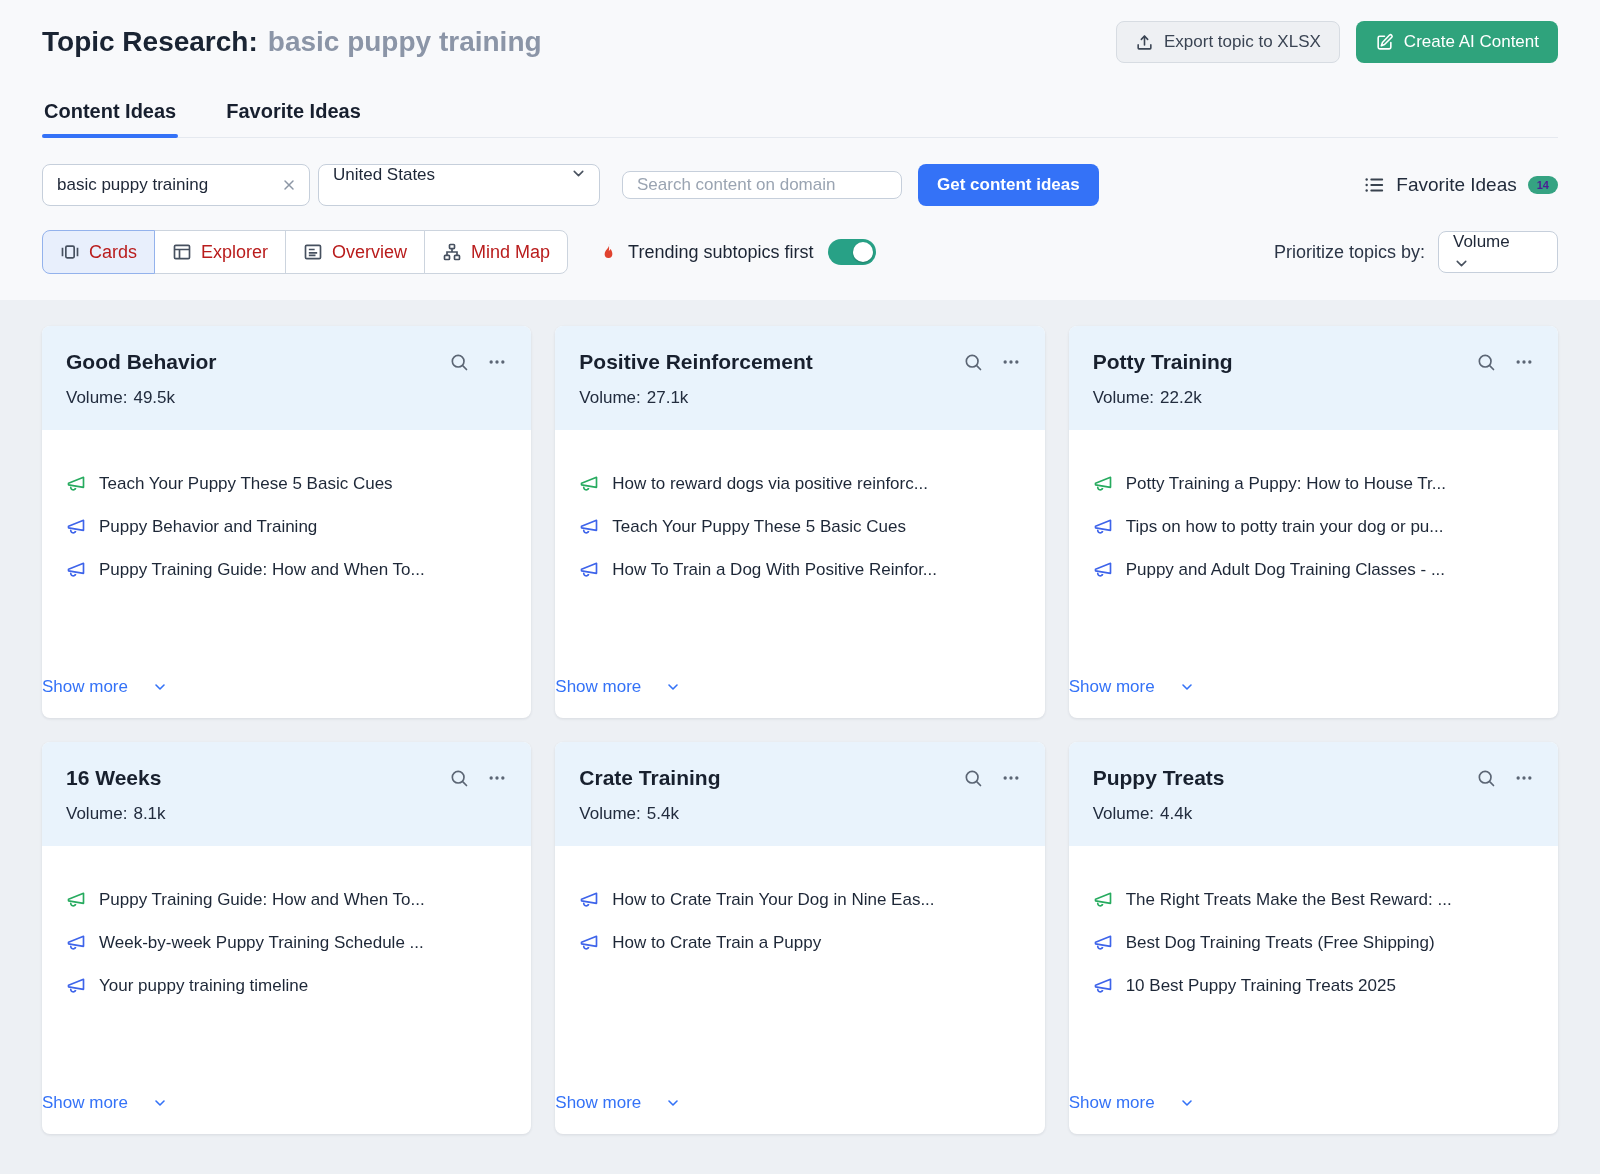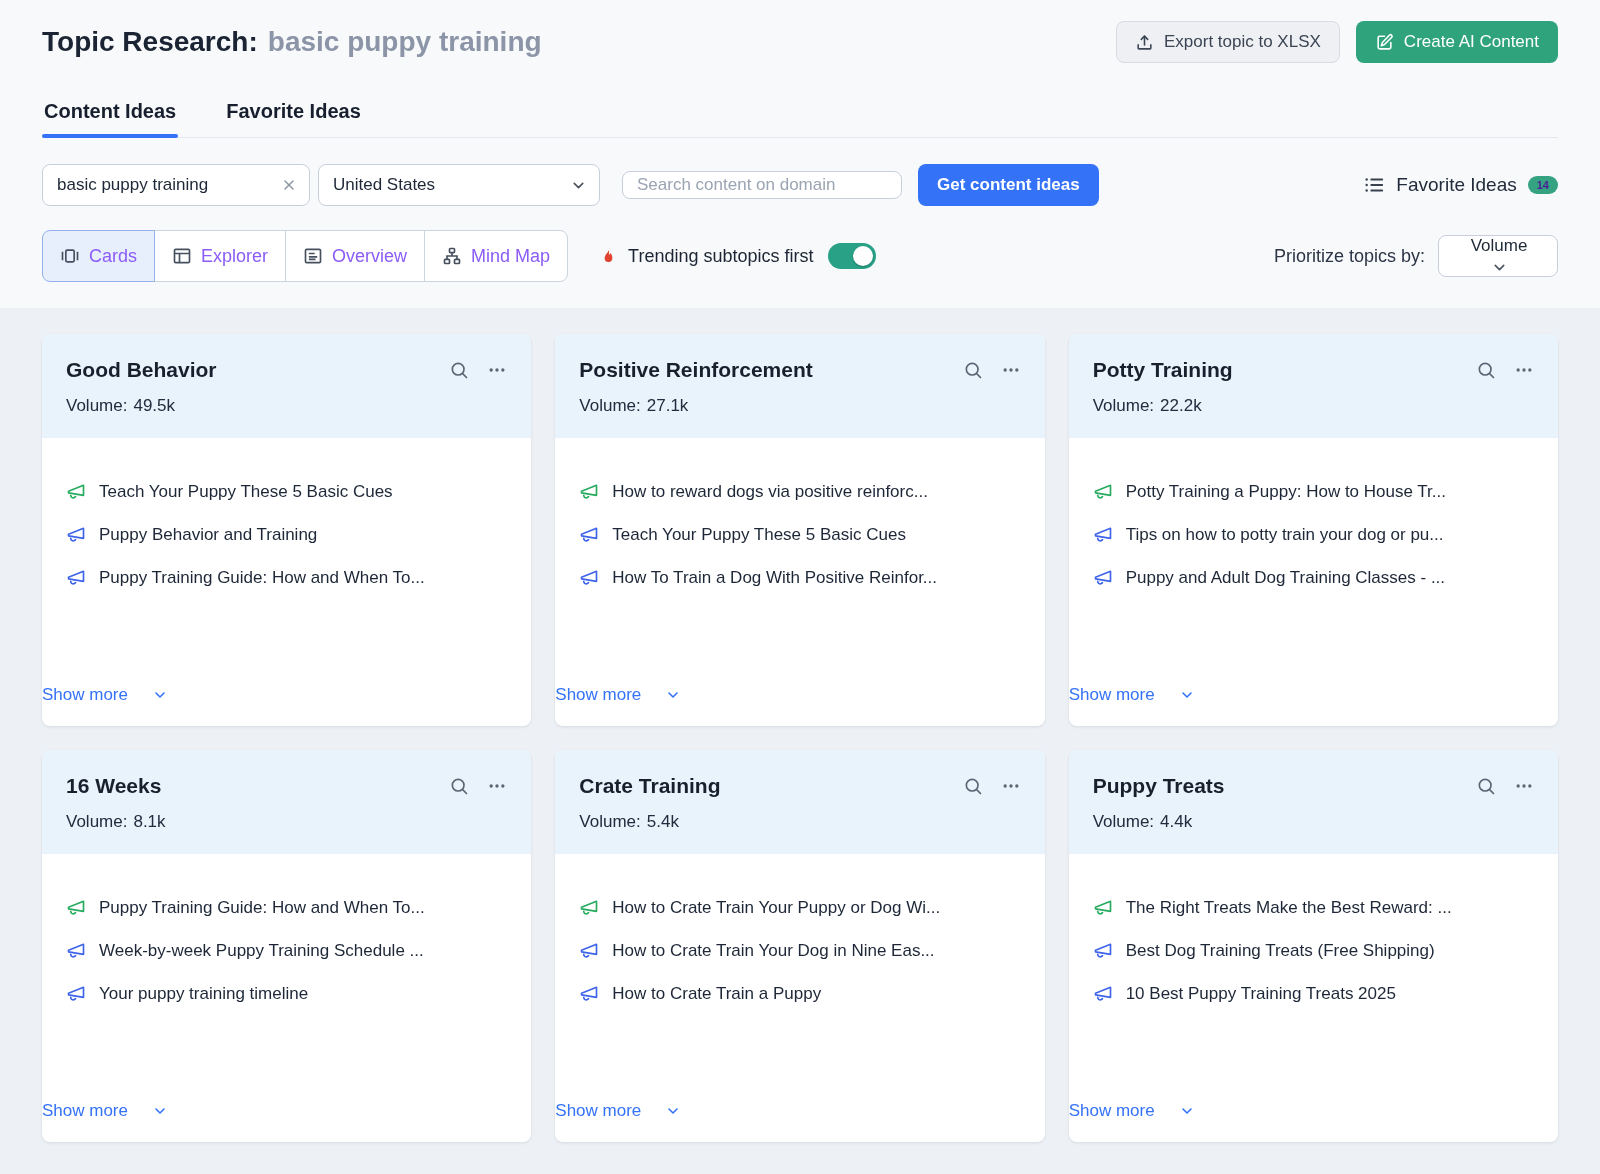--- a/index.html
+++ b/index.html
@@ -26,33 +26,33 @@
   .btn-create{background:var(--green);color:#fff;text-align:right;}
   .btn svg{width:19px;height:19px;}
 
   .tabs{display:flex;gap:46px;margin-top:32px;border-bottom:1px solid #e5e9ef;}
   .tab{font-size:20px;font-weight:700;color:#171f2e;padding:0 2px 14px;position:relative;cursor:pointer;}
   .tab.active::after{content:"";position:absolute;left:0;right:0;bottom:-1px;height:4px;background:var(--accent);border-radius:2px;}
 
   .filters{display:flex;align-items:center;margin-top:26px;}
   .chip-input{display:flex;align-items:center;justify-content:space-between;width:268px;height:42px;background:#fff;border:1px solid #c6cfdb;border-radius:8px;padding:0 12px 0 14px;font-size:17px;color:#1e2737;cursor:text;}
   .chip-input .x{width:16px;height:16px;color:#8c96a5;cursor:pointer;}
-  .select{display:flex;align-items:center;justify-content:space-between;background:#fff;border:1px solid #c6cfdb;border-radius:8px;height:42px;padding:0 12px 0 14px;font-size:17px;color:#1e2737;cursor:pointer;}
+  .select{display:flex;justify-content:space-between;background:#fff;border:1px solid #c6cfdb;border-radius:8px;height:42px;padding:0 12px 0 14px;font-size:17px;color:#1e2737;cursor:pointer;}
   .select .chev{width:17px;height:17px;color:#49525f;}
   .country{width:282px;margin-left:8px;}
   .domain-input{margin-left:22px;width:280px;height:28px;border:1px solid #c6cfdb;border-radius:8px;padding:0 14px;font-size:17px;color:#1e2737;background:#fff;font-family:inherit;}
   .domain-input::placeholder{color:#9aa4b2;}
   .btn-get{margin-left:16px;background:var(--accent);color:#fff;font-weight:700;font-size:17px;}
   .favorites{margin-left:auto;display:flex;align-items:center;gap:11px;color:#222c3c;font-size:19px;cursor:pointer;}
   .favorites svg{width:22px;height:22px;color:#39434f;}
   .badge{background:var(--badge-green);color:#4c1d95;font-size:11px;font-weight:700;padding:3px 9px;border-radius:11px;}
 
   .viewbar{display:flex;align-items:center;margin-top:24px;}
   .segment{display:flex;}
-  .seg-btn{display:flex;align-items:center;gap:9px;height:52px;padding:0 17px;background:#fff;border:1px solid #ccd4de;margin-left:-1px;font-size:18px;color:#8b5cf6;cursor:pointer;font-family:inherit;}
+  .seg-btn{display:flex;align-items:center;gap:9px;height:44px;padding:0 17px;background:#fff;border:1px solid #ccd4de;margin-left:-1px;font-size:18px;color:#b91c1c;cursor:pointer;font-family:inherit;}
   .seg-btn:first-child{border-radius:8px 0 0 8px;margin-left:0;}
   .seg-btn:last-child{border-radius:0 8px 8px 0;}
   .seg-btn.active{background:#e8effc;border-color:#93b2ec;position:relative;z-index:1;}
   .seg-btn svg{width:20px;height:20px;color:#46505f;}
   .trending{display:flex;align-items:center;gap:10px;margin-left:30px;font-size:18px;color:#1c2534;}
   .trending .flame{width:20px;height:20px;color:var(--flame-red);}
   .toggle{width:48px;height:26px;border-radius:13px;background:var(--toggle-green);position:relative;cursor:pointer;margin-left:4px;border:none;}
   .toggle .knob{position:absolute;top:3px;right:3px;width:20px;height:20px;border-radius:50%;background:#fff;box-shadow:0 1px 2px rgba(0,0,0,.25);}
   .prioritize{margin-left:auto;display:flex;align-items:center;gap:13px;font-size:18px;color:#2b3546;}
   .prioritize .select{width:120px;flex-direction:column;}
@@ -519,29 +519,20 @@
             </span>
           </button>
         </div>
       </div>
       <div class="card-volume">
         <span>Volume:</span>
         <span>5.4k</span>
       </div>
     </div>
     <div class="card-body">
-  <div class="idea">
-    <span class="mega-green">
-      <svg viewBox="0 0 24 24" fill="none" stroke="currentColor" stroke-width="2" stroke-linejoin="round">
-                <path d="M3 11l18-7v12L3 13v-2z"></path>
-                <path d="M11.6 16.8a3 3 0 1 1-5.8-1.6"></path>
-              </svg>
-    </span>
-    <span>How to Crate Train Your Puppy or Dog Wi...</span>
-  </div>
 
   <div class="idea">
     <span class="mega-blue">
       <svg viewBox="0 0 24 24" fill="none" stroke="currentColor" stroke-width="2" stroke-linejoin="round">
                 <path d="M3 11l18-7v12L3 13v-2z"></path>
                 <path d="M11.6 16.8a3 3 0 1 1-5.8-1.6"></path>
               </svg>
     </span>
     <span>How to Crate Train Your Dog in Nine Eas...</span>
   </div>

